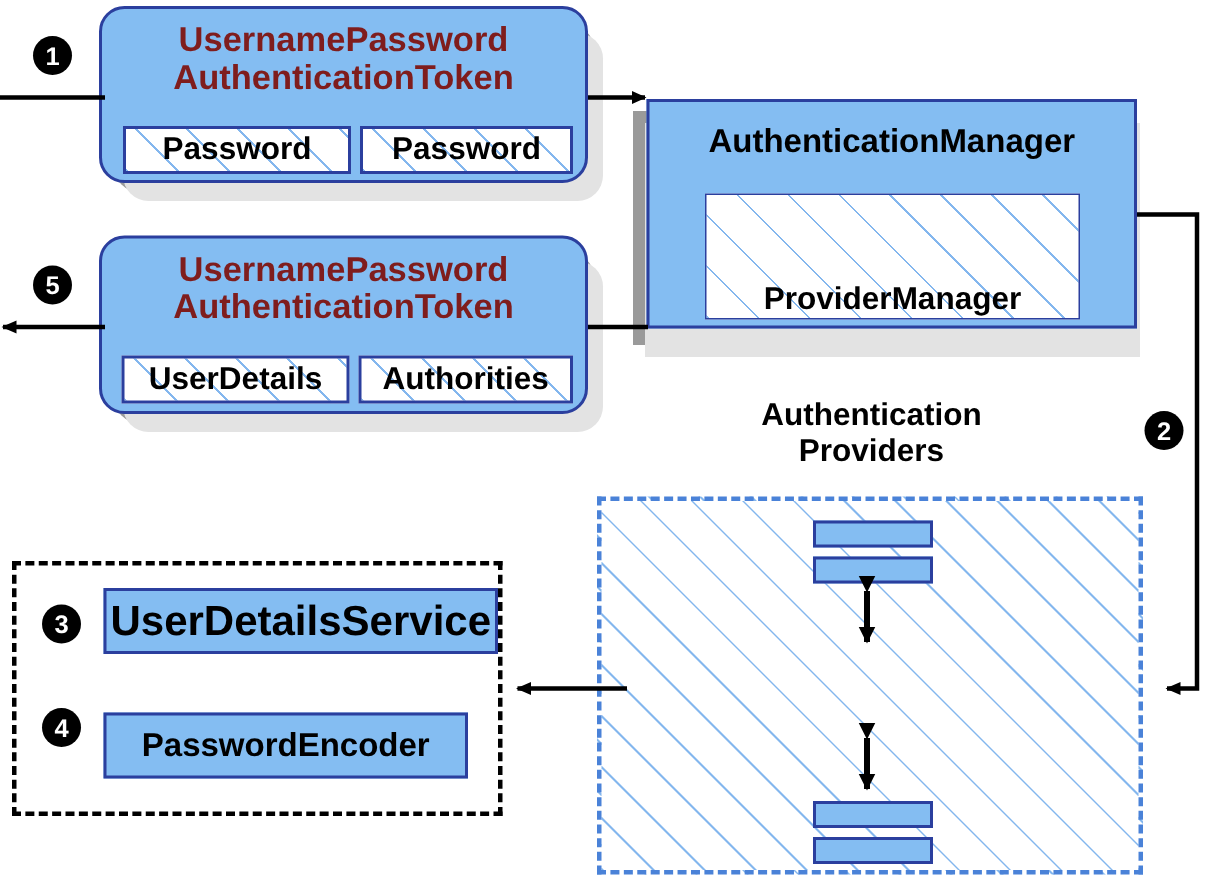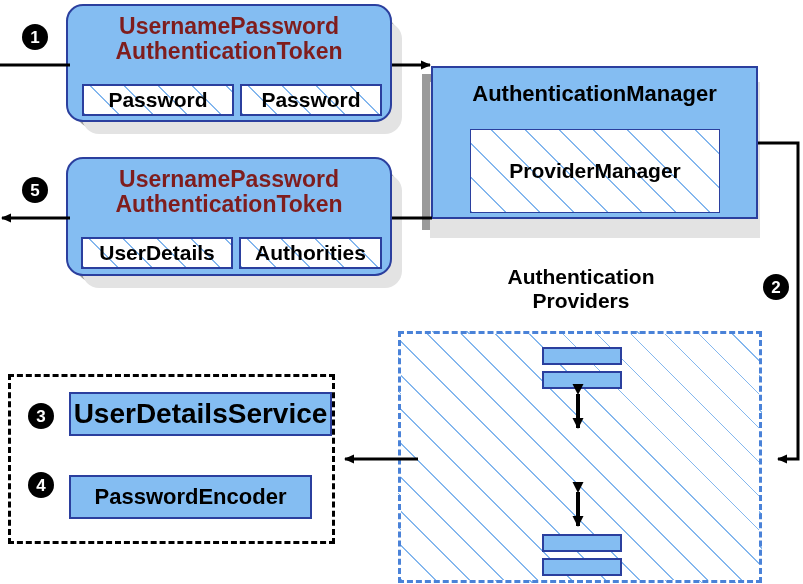--- a/index.html
+++ b/index.html
@@ -234,21 +234,21 @@
     </div>
   </div>
 
   <div class="step-bullet" style="left:22px; top:177px;">5</div>
 
   <div class="shadow-a" style="left:422px; top:74px; width:330px; height:156px;"></div>
   <div class="shadow-b" style="left:430px; top:82px; width:330px; height:156px;"></div>
 
   <div class="rect-box" style="left:431px; top:66px; width:327px; height:153px; display:block;">
     <div class="node-label" style="font-size:22px; padding-top:14px;">AuthenticationManager</div>
-    <div class="inner-panel hatch-white" style="left:37px; top:61px; width:250px; height:84px;">
+    <div class="inner-panel hatch-white" style="left:37px; top:61px; width:250px; height:84px;align-items:flex-end;">
       <span>ProviderManager</span>
     </div>
   </div>
 
   <div class="step-bullet" style="left:763px; top:274px;">2</div>
 
   <div class="group-caption" style="left:466px; top:265px; width:230px;">Authentication
 Providers</div>
 
   <div class="dashed-region dashed-blue hatch-white" style="left:398px; top:331px; width:364px; height:252px;"></div>

